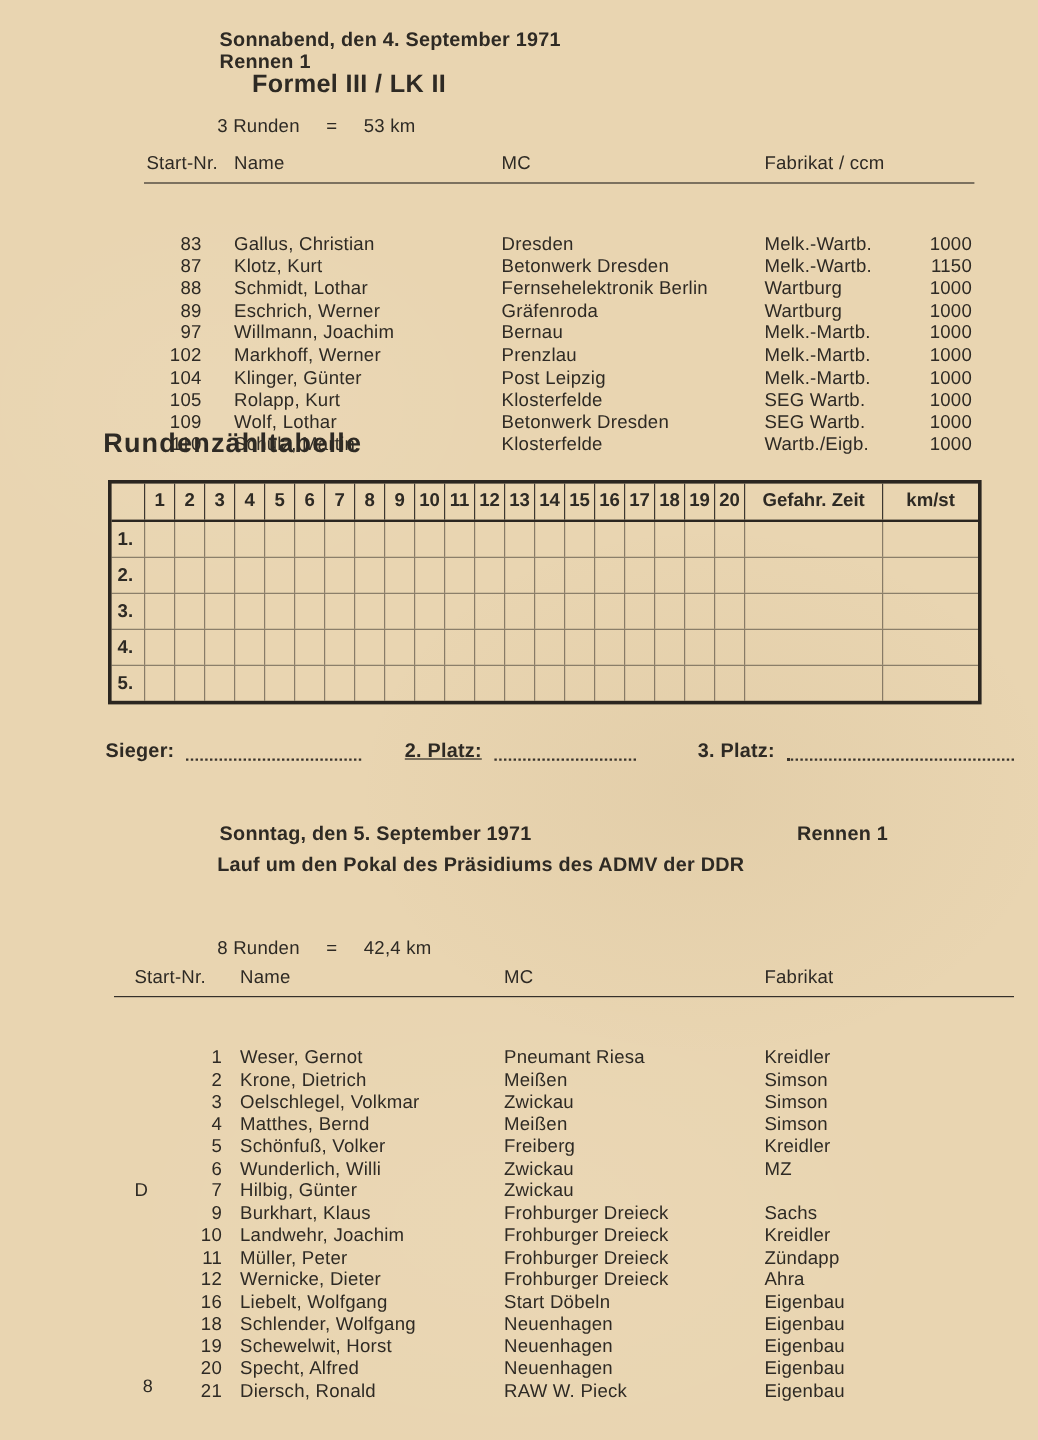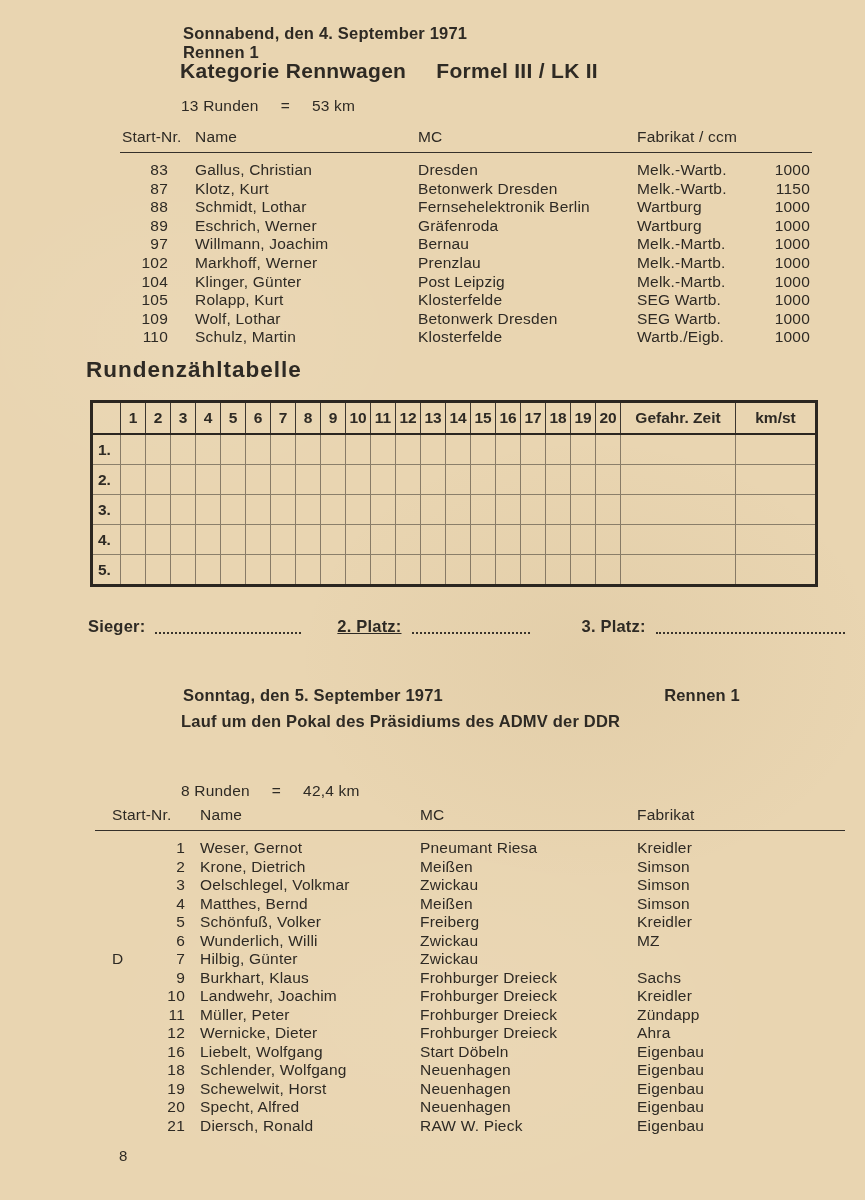--- a/index.html
+++ b/index.html
@@ -26,21 +26,21 @@
   .laps-line { font-size:15.5px; letter-spacing:.2px; display:flex; }
   .laps-line span { margin-right:22px; }
   .laps-line span:last-child { margin-right:0; }
 
   .subtitle { font-weight:700; font-size:16.5px; letter-spacing:.2px; }
 
   
   .entry-table { font-size:15.5px; letter-spacing:.2px; }
   .entry-table .hdr { display:grid; height:20px; }
   .entry-table .rule { border-bottom:1.6px solid #35302a; margin-top:4px; }
-  .entry-table .rows { padding-top:8px; }
+  .entry-table .rows { padding-top:8px;margin-top:34px; }
   .t-row { display:grid; }
   .t1 .hdr, .t1 .t-row { grid-template-columns:75px 223px 219px 175px; }
   .t2 .hdr, .t2 .t-row { grid-template-columns:105px 220px 217px 208px; }
   .t1 .t-row { line-height:18.6px; }
   .t2 .t-row { line-height:18.5px; }
   .t1 .cell.nr { text-align:right; padding-right:27px; }
   .t1 .hdr .h-start { padding-left:2px; }
   .t2 .hdr .h-start { padding-left:17px; }
   .t2 .cell.nr { display:flex; justify-content:space-between; padding-left:17px; padding-right:15px; }
   .cell.fab { display:flex; justify-content:space-between; padding-right:2px;align-items:center; }
@@ -68,27 +68,26 @@
 <body>
 
 <div class="page" style="--paper: #e9d5b1; --ink: #2e2a24;">
 
   <div class="abs head-row" style="left:183px; top:24px; width:557px;flex-direction:column;">
     <span>Sonnabend, den 4. September 1971</span>
     <span>Rennen 1</span>
   </div>
 
   <div class="abs race-title" style="left:180px; top:59px;">
-    <span>Kategorie Rennwagen</span>
     <span class="gap-lg"></span>
     <span>Formel III / LK II</span>
   </div>
 
   <div class="abs laps-line" style="left:181px; top:97px;">
-    <span>13 Runden</span>
+    <span>3 Runden</span>
     <span>=</span>
     <span>53 km</span>
   </div>
 
   <div class="abs entry-table t1" style="left:120px; top:128px; width:692px;">
     <div class="hdr">
       <div class="h-start">Start-Nr.</div>
       <div>Name</div>
       <div>MC</div>
       <div>Fabrikat / ccm</div>

